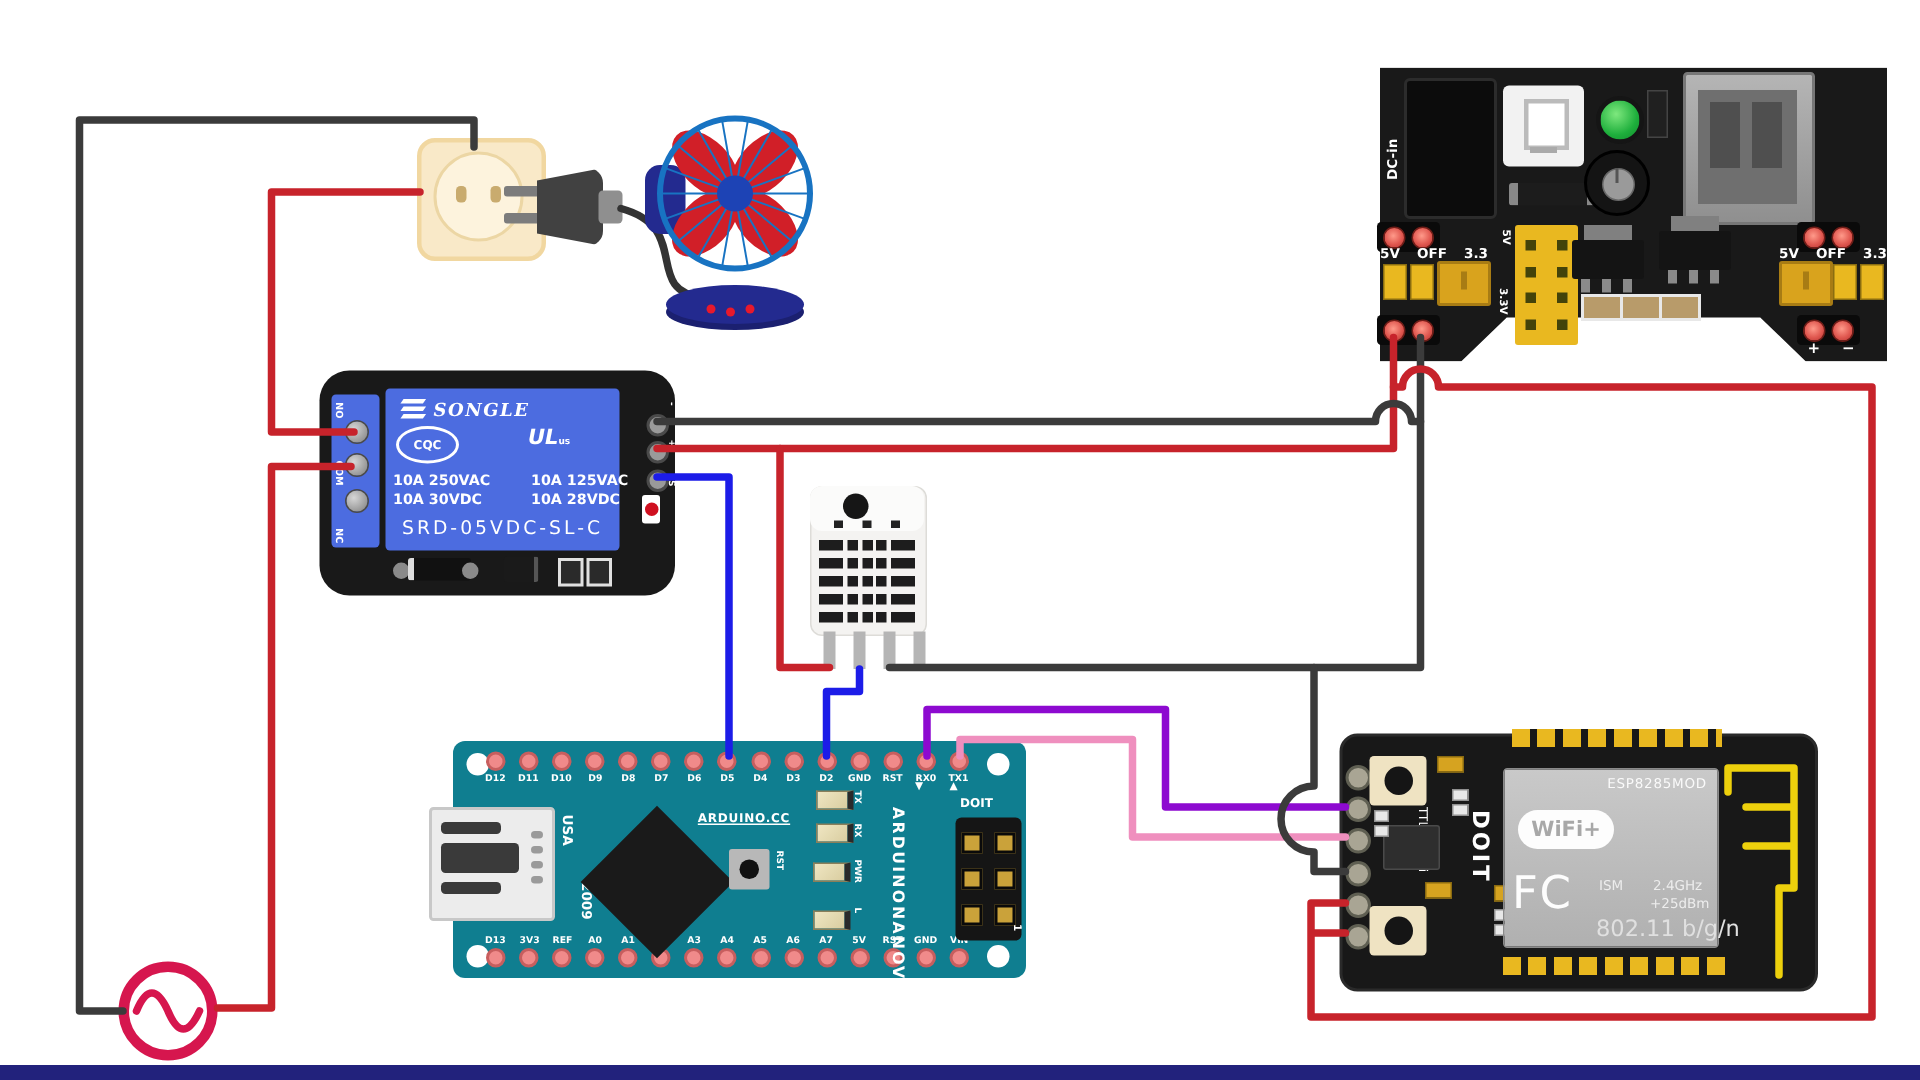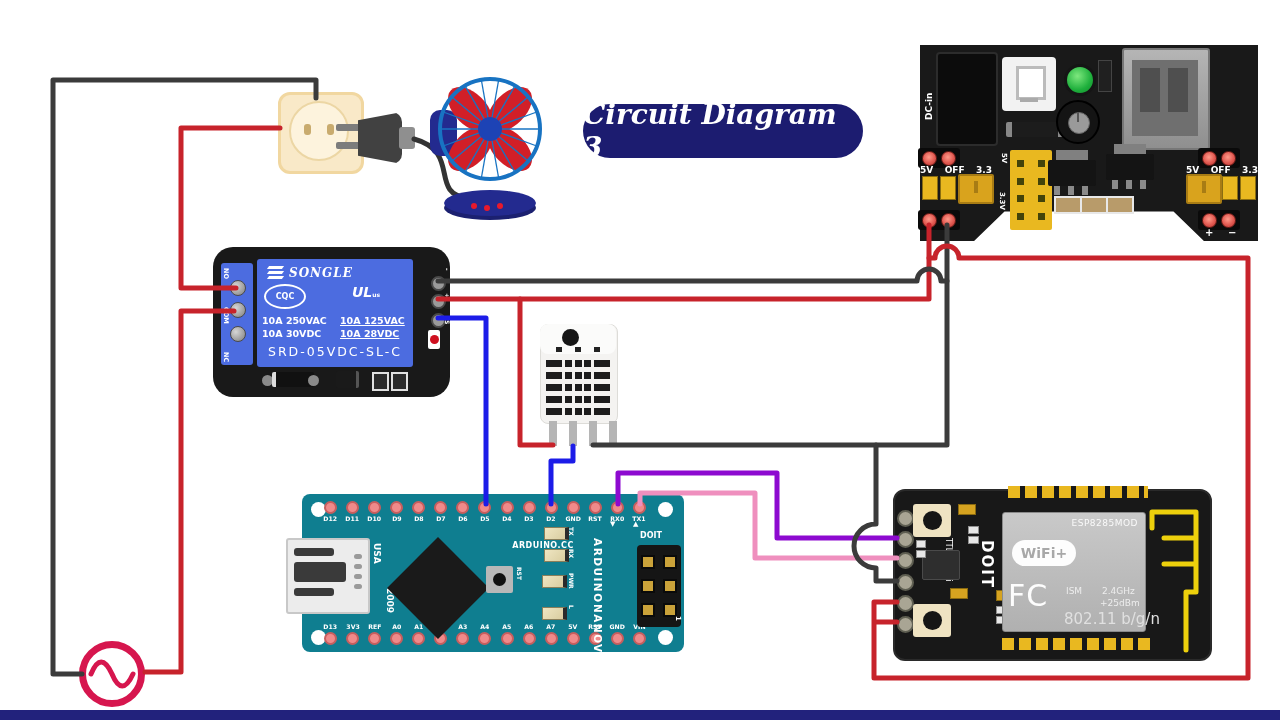--- a/index.html
+++ b/index.html
@@ -54,21 +54,21 @@
   .hole-w{width:15px;height:15px;border-radius:50%;background:#fff;}
   .pin-row{left:320px;width:330px;display:flex;justify-content:space-between;}
   .pin-cell{width:21px;display:flex;flex-direction:column;align-items:center;}
   .pin-dot{width:9px;height:9px;border-radius:50%;background:#f08a8a;border:2px solid #c75e5e;}
   .pin-label{color:#fff;font-size:6.5px;font-weight:700;margin-top:1px;transform:scale(.95);}
   .pin-cell.up{flex-direction:column-reverse;}
   .pin-cell.up .pin-label{margin-top:0;margin-bottom:1px;}
   .usb{left:286px;top:538px;width:80px;height:72px;background:#ececec;border:2px solid #c8c8c8;border-radius:3px;}
   .usb i{position:absolute;background:#3a3a3a;border-radius:3px;}
   .diamond{left:402px;top:552px;width:72px;height:72px;background:#1a1a1a;transform:rotate(45deg);}
-  .nano-site{left:493px;top:541px;width:100px;text-align:center;color:#fff;font-size:8px;font-weight:700;letter-spacing:.5px;}
+  .nano-site{left:446px;top:541px;width:100px;text-align:center;color:#fff;font-size:8px;font-weight:700;letter-spacing:.5px;text-decoration:underline;}
   .led-bar{width:20px;height:11px;background:linear-gradient(135deg,#efe6c2,#d9cda0);border:1px solid #8a7f5a;border-right:4px solid #2a2a2a;}
   .led-lbls span{position:absolute;left:0;color:#fff;font-size:6px;font-weight:700;}
   .rst-btn{left:486px;top:566px;width:27px;height:27px;background:#b8b8b8;border-radius:2px;}
   .rst-btn i{display:block;width:13px;height:13px;border-radius:50%;background:#111;margin:7px auto;}
   .nano-model{left:592px;top:538px;height:86px;color:#fff;font-weight:700;font-size:10.5px;
     letter-spacing:1.5px;line-height:12px;display:flex;align-items:center;}
   .icsp-hdr{left:637px;top:545px;width:44px;height:82px;background:#151515;border-radius:4px;
     display:grid;grid-template-columns:1fr 1fr;align-content:space-evenly;justify-items:center;}
   .icsp-hdr i{width:10px;height:10px;background:#caa23a;border:2px solid #0a0a0a;}
   .wtxt{color:#fff;font-weight:700;}
@@ -120,21 +120,20 @@
   .wk{stroke:var(--wire_black,#3b3b3b);}  .wr{stroke:var(--wire_red,#c7232b);}
   .wb{stroke:var(--wire_blue,#1c1ce8);}   .wp{stroke:var(--wire_purple,#8d0ad0);}
   .wpk{stroke:var(--wire_pink,#ef8fbe);}
   svg.wires path{fill:none;stroke-width:5;stroke-linejoin:round;stroke-linecap:round;}
 </style>
 <title>Circuit Diagram 3</title></head>
 <body>
 
 <div id="stage">
 
-  <div class="abs title-pill">Circuit Diagram 3</div>
 
   <div class="abs outlet"></div>
   <div class="abs outlet-face"></div>
   <div class="abs hole" style="left:304px;top:124px;"></div>
   <div class="abs hole" style="left:327px;top:124px;"></div>
   <div class="abs prong" style="left:336px;top:124px;"></div>
   <div class="abs prong" style="left:336px;top:142px;"></div>
   <div class="abs plug-body"></div>
   <div class="abs plug-boot"></div>
 
@@ -144,21 +143,21 @@
     <span class="songle-bars">
         <span></span>
         <span></span>
         <span></span>
       </span>
     <span class="songle-txt">SONGLE</span>
   </div>
   <div class="abs cqc">CQC</div>
   <div class="abs ul"><span>UL</span><small>us</small></div>
   <div class="abs ratings" style="left:262px;top:314px;"><div>10A 250VAC</div><div>10A 30VDC</div></div>
-  <div class="abs ratings" style="left:340px;top:314px;text-decoration:underline;"><div>10A 125VAC</div><div>10A 28VDC</div></div>
+  <div class="abs ratings" style="left:354px;top:314px;"><div>10A 125VAC</div><div>10A 28VDC</div></div>
   <div class="abs relay-model">SRD-05VDC-SL-C</div>
   <div class="abs term-block"></div>
   <div class="abs term-labels">
       <span class="vt">NO</span>
       <span class="vt">COM</span>
       <span class="vt">NC</span>
     </div>
   <div class="abs screw" style="left:230px;top:280px;"></div>
   <div class="abs screw" style="left:230px;top:302px;"></div>
   <div class="abs screw" style="left:230px;top:326px;"></div>

